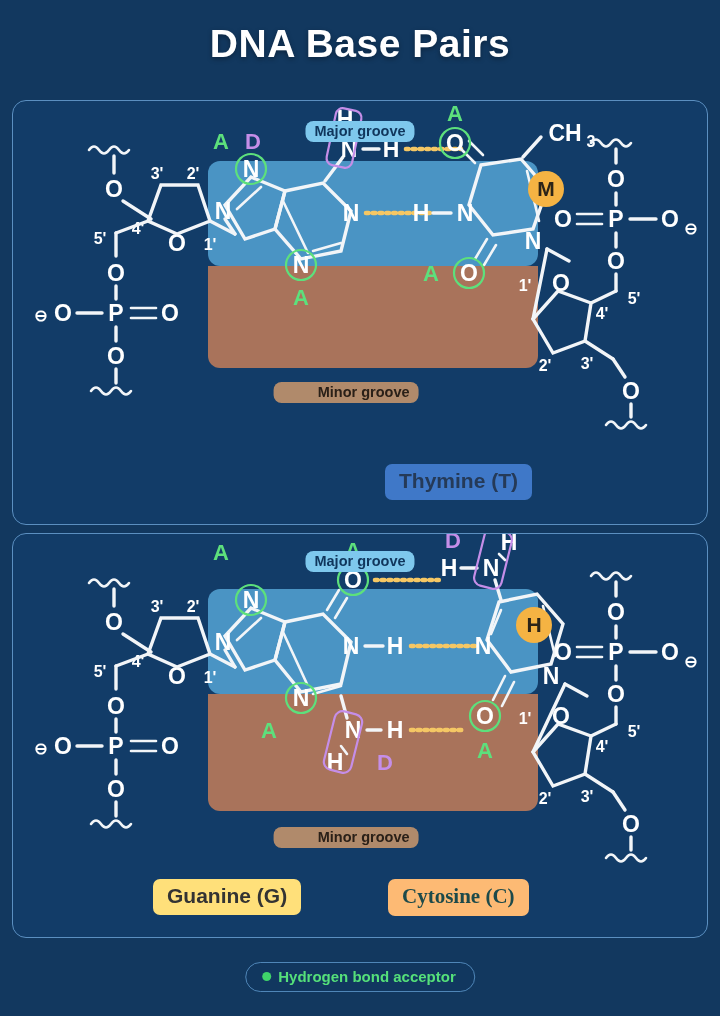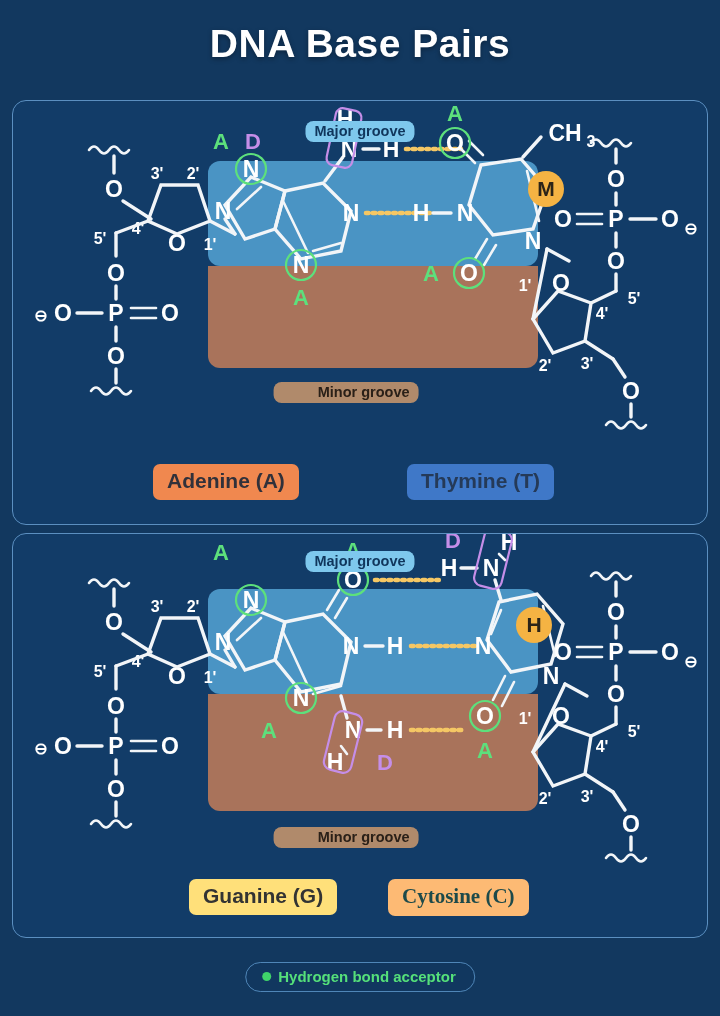--- a/index.html
+++ b/index.html
@@ -234,22 +234,21 @@
       <circle cx="604" cy="28" r="0" fill="none"></circle>
     </g>
   </svg>
 
   <div class="groove-label groove-major" style="left:50%;top:20px;">Major groove</div>
   <div class="groove-label groove-minor" style="left:48%;top:281px;">Minor groove</div>
 
   <div style="position:absolute;left:515px;top:70px;width:36px;height:36px;border-radius:50%;background:#f5b343;
               display:flex;align-items:center;justify-content:center;color:#2c2418;font-size:21px;font-weight:bold;">M</div>
 
-  <div class="base-chip chip-adenine" style="left:140px;top:363px;">Adenine (A)</div>
-  <div class="base-chip chip-thymine" style="left:394px;top:363px;">Thymine (T)</div>
+  <div class="base-chip chip-thymine" style="left:372px;top:363px;">Thymine (T)</div>
 </div>
 
 <div class="panel" id="panel-gc">
 
   <svg class="panel-svg" width="696" height="405" viewBox="0 0 696 405">
     <rect x="195" y="55" width="330" height="105" rx="12" fill="#4a94c4"></rect>
     <path d="M195 160 h330 v105 a12 12 0 0 1 -12 12 h-306 a12 12 0 0 1 -12 -12 z" fill="#a9735b"></path>
 
     <g>
       <path class="bond-thin" d="M76 49 q5 -7 10 0 q5 7 10 0 q5 -7 10 0 q5 7 10 0"></path>
@@ -379,21 +378,21 @@
       <line class="bond" x1="520" y1="218" x2="552" y2="150"></line>
     </g>
   </svg>
 
   <div class="groove-label groove-major" style="left:50%;top:17px;">Major groove</div>
   <div class="groove-label groove-minor" style="left:48%;top:293px;">Minor groove</div>
 
   <div style="position:absolute;left:503px;top:73px;width:36px;height:36px;border-radius:50%;background:#f5b343;
               display:flex;align-items:center;justify-content:center;color:#2c2418;font-size:21px;font-weight:bold;">H</div>
 
-  <div class="base-chip chip-guanine" style="left:140px;top:345px;margin-left:36px;">Guanine (G)</div>
+  <div class="base-chip chip-guanine" style="left:140px;top:345px;">Guanine (G)</div>
   <div class="base-chip chip-cytosine" style="left:375px;top:345px;">Cytosine (C)</div>
 </div>
 
 <div class="legend">
   <div class="legend-item legend-acceptor">
     <span class="dot-acceptor"></span>
     <span>Hydrogen bond acceptor</span>
   </div>
 </div>
 

